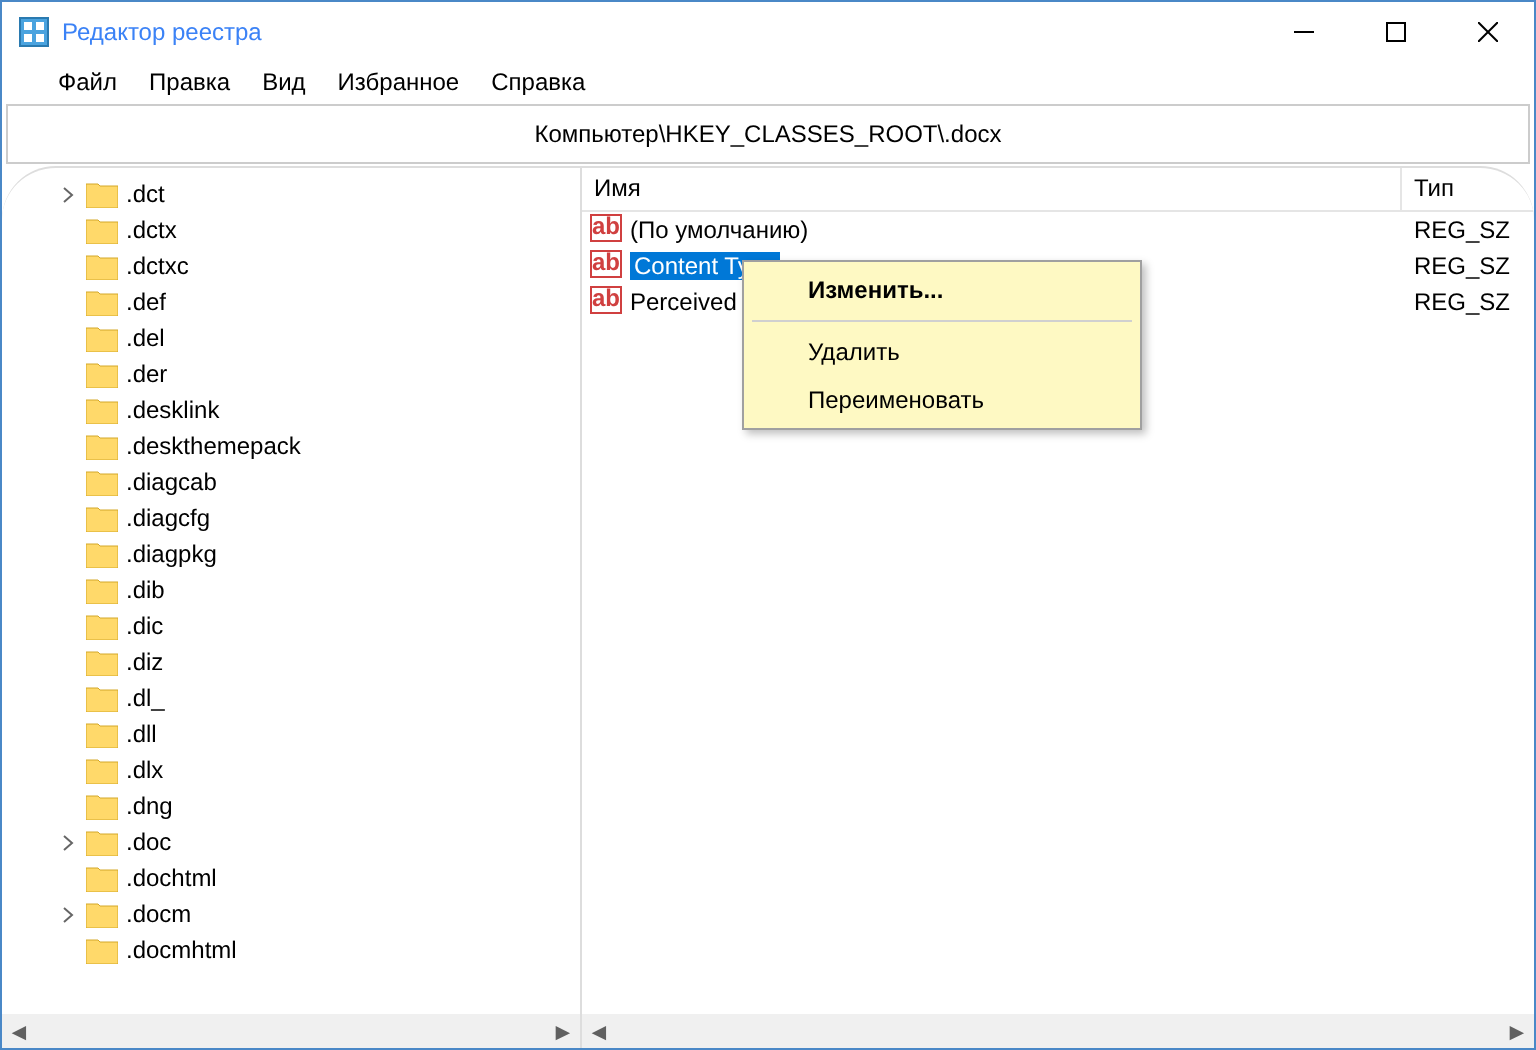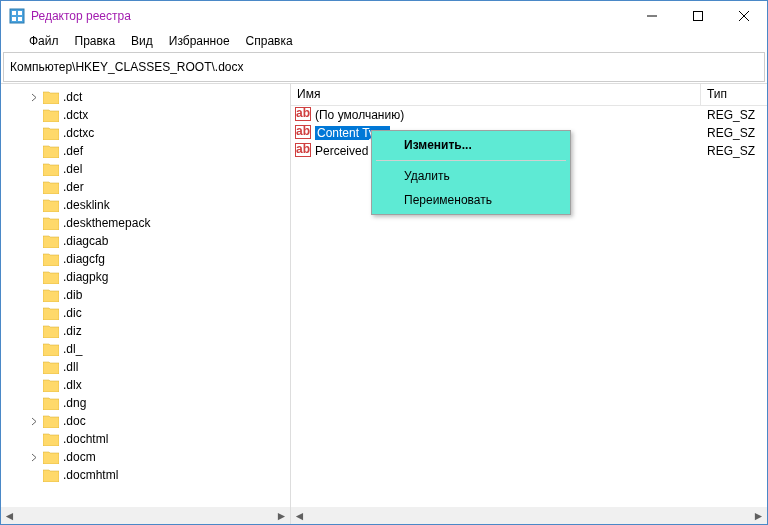--- a/index.html
+++ b/index.html
@@ -1,42 +1,42 @@
 <!DOCTYPE html>
 <html><head>
 <meta charset="utf-8">
 <style>
 * { margin: 0; padding: 0; box-sizing: border-box; font-family: "Segoe UI", Tahoma, sans-serif; font-size: 12px; }
 body { background: #fff; width: 768px; height: 525px; overflow: hidden; border: 1px solid #4a88c7; display: flex; flex-direction: column; }
 .titlebar { height: 30px; background: #fff; display: flex; align-items: center; padding: 0 0 0 8px; }
 .titlebar-icon { width: 16px; height: 16px; margin-right: 6px; }
-.titlebar-text { flex: 1; color: #a21caf; }
+.titlebar-text { flex: 1; color: #3b82f6; }
 .winbtns { display: flex; height: 100%; }
 .winbtn { width: 46px; display: flex; align-items: center; justify-content: center; }
 .winbtn svg { width: 10px; height: 10px; }
 .menubar { height: 20px; display: flex; align-items: center; padding: 0 20px; gap: 0; }
 .menuitem { padding: 2px 8px; color: #000; }
-.addressbar { height: 14px; border: 1px solid #ccc; margin: 1px 2px; padding: 14px 6px; display: flex; align-items: center; color: #000; }
-.content { flex: 1; display: flex; border-top: 1px solid #ddd; overflow: hidden; }
+.addressbar { height: 14px; border: 1px solid #ccc; margin: 1px 2px; padding: 14px 6px; display: flex; align-items: center; color: #000; justify-content: center; }
+.content { flex: 1; display: flex; border-top: 1px solid #ddd; overflow: hidden; border-radius: 27px; }
 .treepane { width: 290px; border-right: 1px solid #ddd; overflow-y: scroll; overflow-x: hidden; position: relative; }
 .tree { padding: 4px 0; }
 .treeitem { display: flex; align-items: center; height: 18px; padding-left: 28px; white-space: nowrap; }
 .expand { width: 11px; height: 11px; margin-right: 3px; display: flex; align-items: center; justify-content: center; color: #666; }
 .expand.blank { visibility: hidden; }
 .foldericon { width: 16px; height: 13px; margin-right: 4px; }
 .listpane { flex: 1; display: flex; flex-direction: column; position: relative; }
 .listhdr { height: 22px; display: flex; border-bottom: 1px solid #e5e5e5; }
 .listhdr-col { padding: 3px 6px; border-right: 1px solid #e5e5e5; }
 .listbody { flex: 1; position: relative; }
 .listrow { height: 18px; display: flex; align-items: center; padding-left: 4px; }
 .valicon { width: 16px; height: 16px; margin-right: 4px; flex-shrink: 0; }
 .valname { padding-left: 0; }
 .valname.highlight { background: #0078d7; color: #fff; padding: 0 2px; }
 .valtype { margin-left: auto; padding-right: 12px; }
-.ctxmenu { position: absolute; background: #5eead4; border: 1px solid #a0a0a0; box-shadow: 2px 2px 4px rgba(0,0,0,0.25); padding: 2px; min-width: 200px; z-index: 10; }
+.ctxmenu { position: absolute; background: #fef9c3; border: 1px solid #a0a0a0; box-shadow: 2px 2px 4px rgba(0,0,0,0.25); padding: 2px; min-width: 200px; z-index: 10; }
 .ctxitem { padding: 5px 20px 5px 30px; }
 .ctxitem.bold { font-weight: bold; }
 .ctxsep { height: 1px; background: #d0d0d0; margin: 3px 2px; }
 .scrollbar-h { height: 17px; background: #f0f0f0; display: flex; }
 .sb-track { background: #f0f0f0; flex: 1; }
 .sb-btn { width: 17px; height: 17px; background: #f0f0f0; display: flex; align-items: center; justify-content: center; color: #606060; }
 .bottombar { display: flex; }
 ::-webkit-scrollbar { width: 17px; height: 17px; }
 ::-webkit-scrollbar-track { background: #f0f0f0; }
 ::-webkit-scrollbar-thumb { background: #cdcdcd; }

